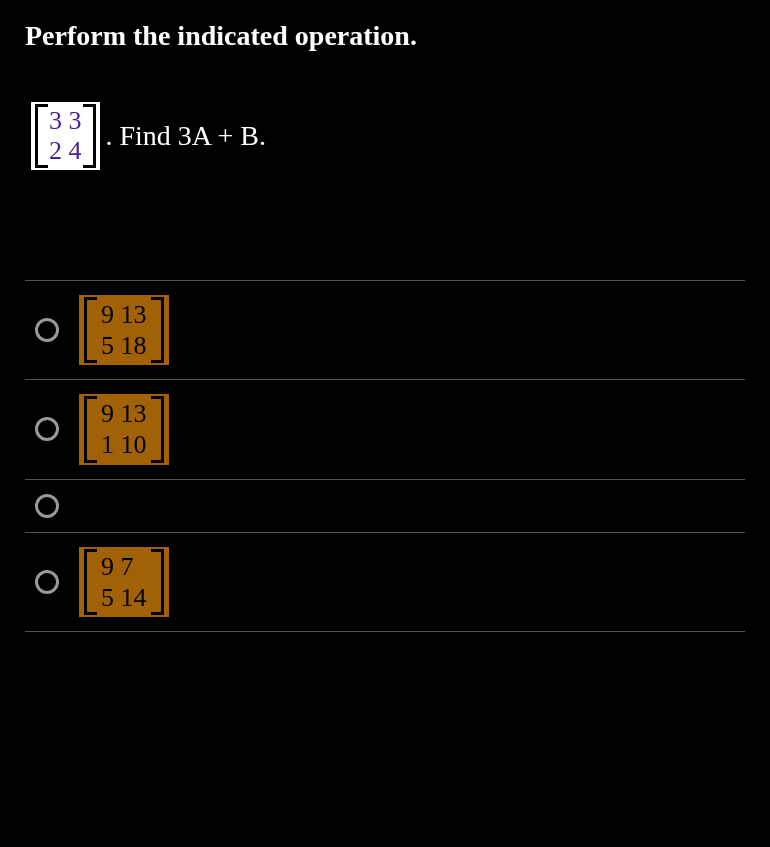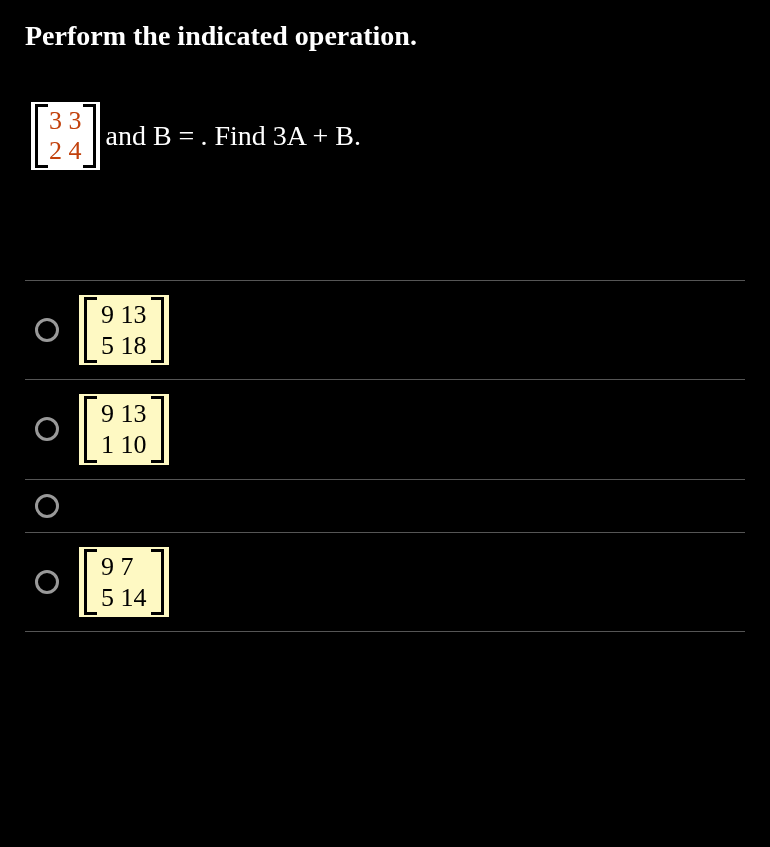--- a/index.html
+++ b/index.html
@@ -27,21 +27,21 @@
       margin-bottom: 110px;
       flex-wrap: nowrap;
     }
     .problem-line > span {
       margin-right: 6px;
     }
     .matrix {
       display: inline-flex;
       align-items: flex-end;
       background: #fff;
-      color: #c2410c;
+      color: #4c1d95;
       padding: 4px 10px;
       margin: 0 6px;
       position: relative;
     }
     .matrix::before, .matrix::after {
       content: "";
       position: absolute;
       top: 2px;
       bottom: 2px;
       width: 10px;
@@ -79,21 +79,21 @@
       width: 24px;
       height: 24px;
       border: 3px solid #999;
       border-radius: 50%;
       margin-right: 20px;
       flex-shrink: 0;
     }
     .answer-matrix {
       display: inline-flex;
       align-items: center;
-      background: #fef9c3;
+      background: #a16207;
       color: #000;
       padding: 4px 12px;
       position: relative;
     }
     .answer-matrix::before, .answer-matrix::after {
       content: "";
       position: absolute;
       top: 2px;
       bottom: 2px;
       width: 10px;
@@ -121,21 +121,20 @@
 
 <div class="question-title">Perform the indicated operation.</div>
 
 <div class="problem-line">
   <span class="matrix">
     <span class="matrix-content">
       <div class="matrix-row">3 3</div>
       <div class="matrix-row">2 4</div>
     </span>
   </span>
-  <span>and B =</span>
   <span>. Find 3A + B.</span>
 </div>
 
 <div class="answers">
   <div class="answer-row">
     <div class="radio"></div>
     <span class="answer-matrix">
       <span class="answer-matrix-content">
         <div class="matrix-row">9 13</div>
         <div class="matrix-row">5 18</div>

